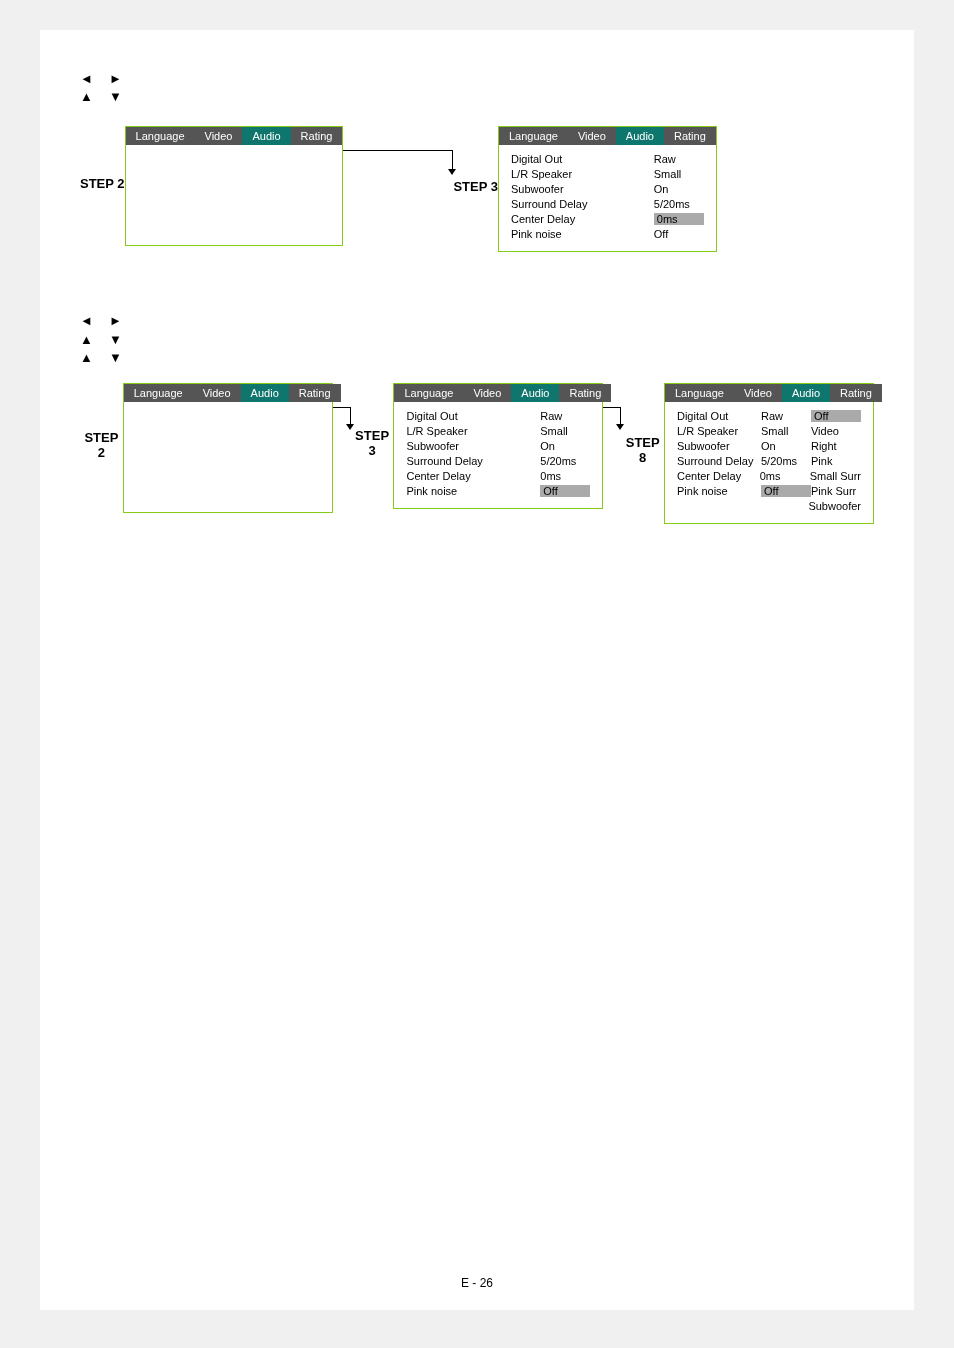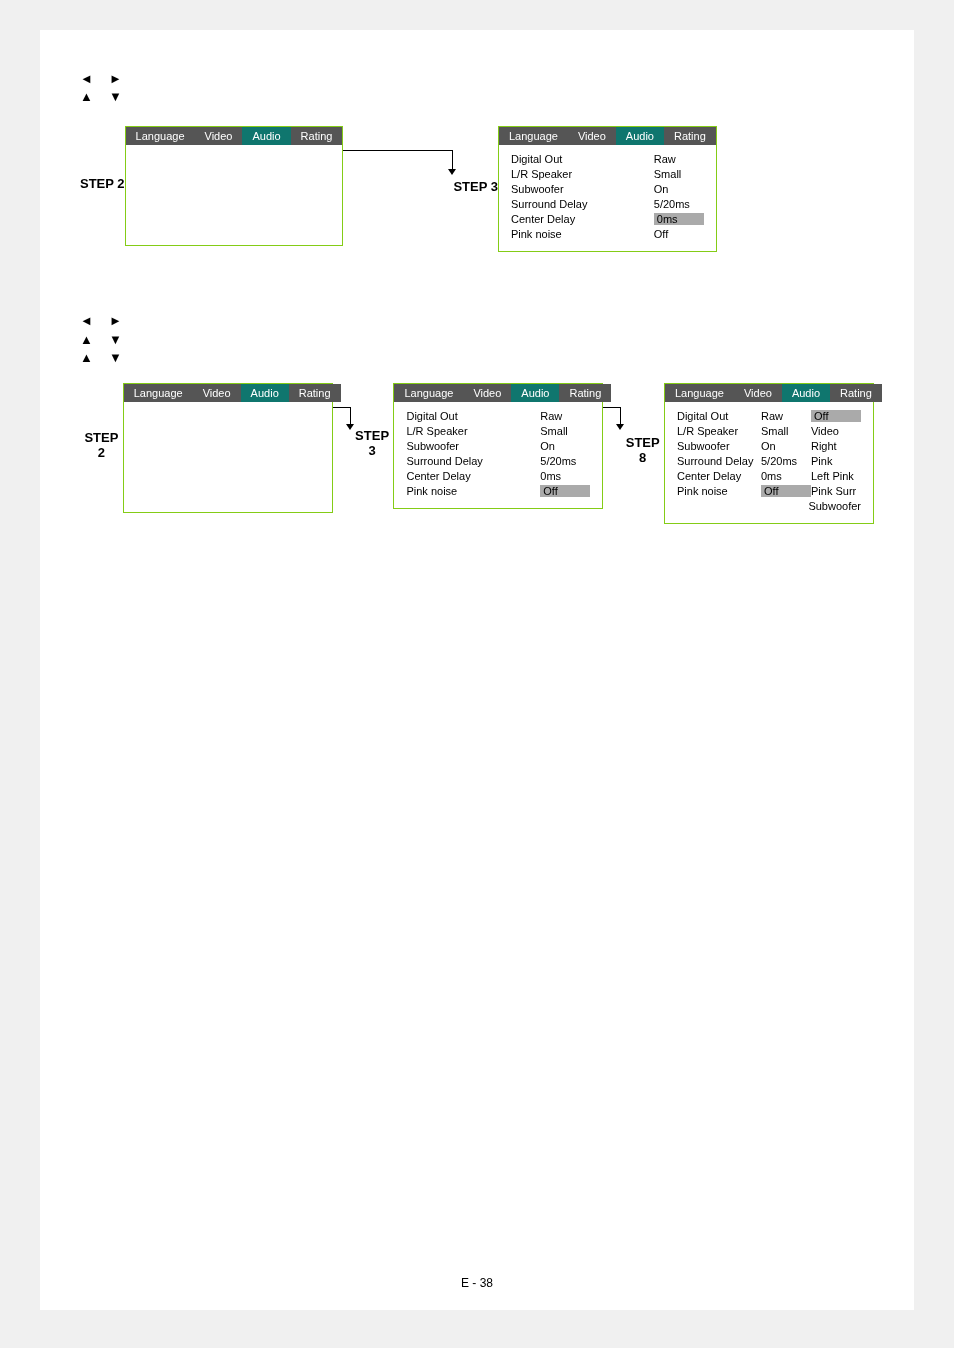--- a/index.html
+++ b/index.html
@@ -326,36 +326,36 @@
               <span class="menu-row-value">Right</span>
             </div>
             <div class="menu-row">
               <span class="menu-row-label">Surround Delay</span>
               <span class="menu-row-value">5/20ms</span>
               <span class="menu-row-value">Pink</span>
             </div>
             <div class="menu-row">
               <span class="menu-row-label">Center Delay</span>
               <span class="menu-row-value">0ms</span>
-              <span class="menu-row-value">Left Pink</span>
+              <span class="menu-row-value">Small Surr</span>
             </div>
             <div class="menu-row">
               <span class="menu-row-label">Pink noise</span>
               <span class="menu-row-value highlighted">Off</span>
               <span class="menu-row-value">Pink Surr</span>
             </div>
             <div class="menu-row">
               <span class="menu-row-label"></span>
               <span class="menu-row-value"></span>
               <span class="menu-row-value">Subwoofer</span>
             </div>
           </div>
         </div>
       </div>
 
     </div>
   </div>
 
   <div class="page-footer">
-    <span>E - 38</span>
+    <span>E - 26</span>
   </div>
 
 </div>
 
 </body></html>

